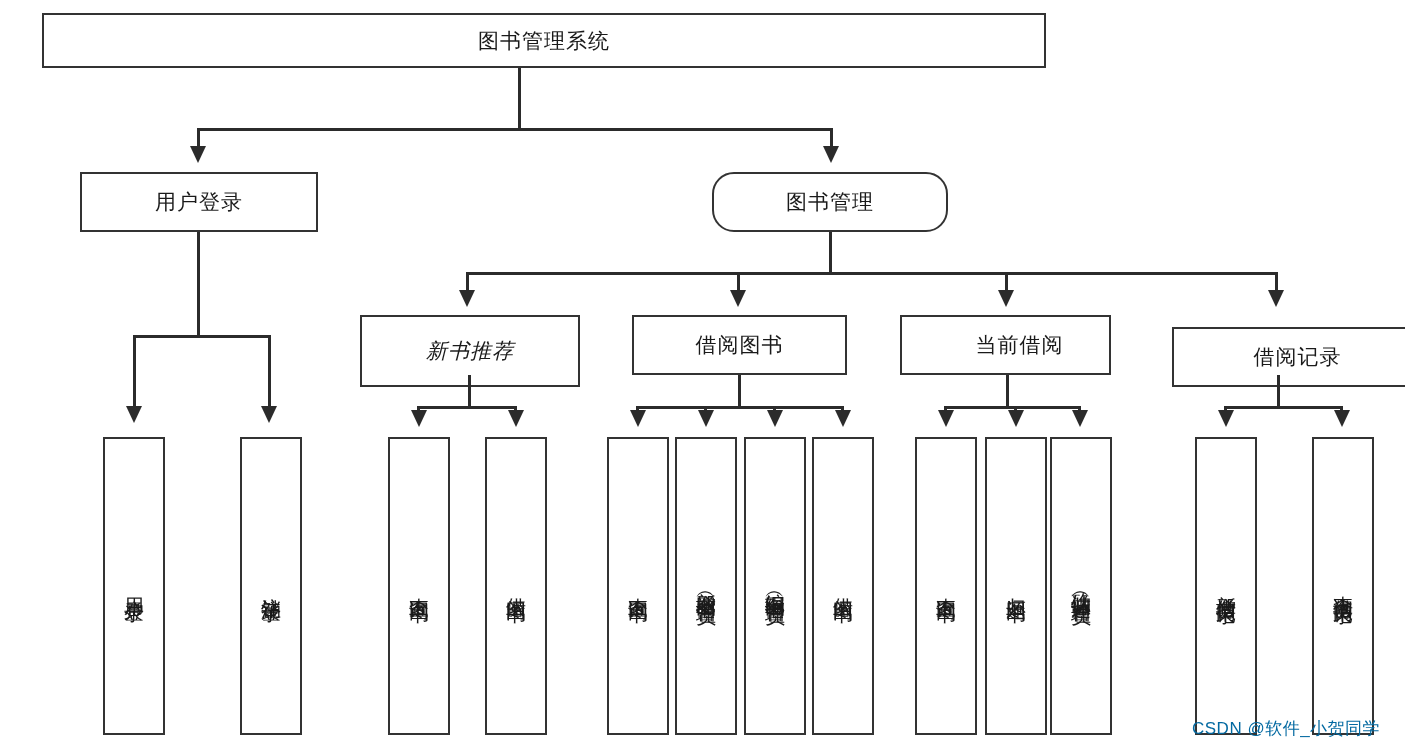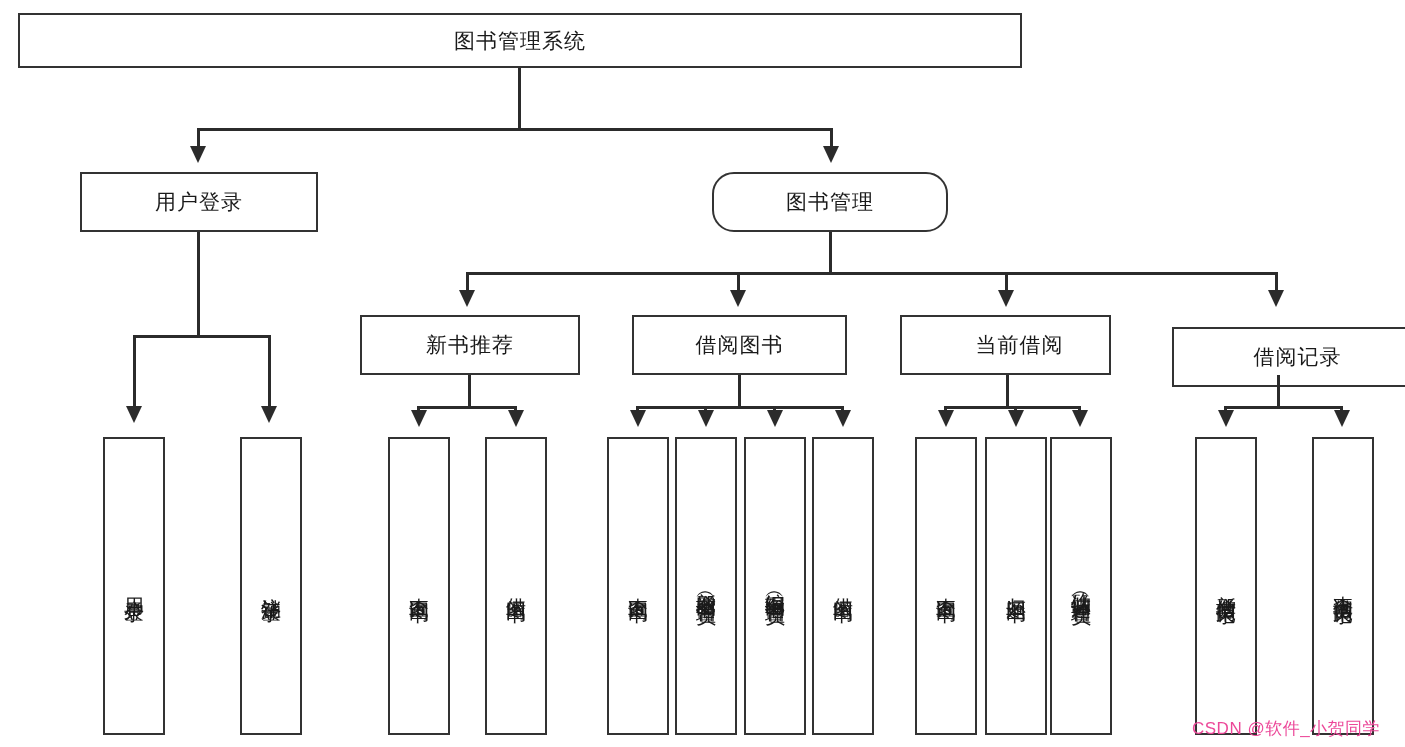--- a/index.html
+++ b/index.html
@@ -39,40 +39,41 @@
     line-height: 1.05;
     padding: 4px 0;
   }
   .node.vert .txt {
     writing-mode: vertical-rl;
     text-orientation: upright;
     white-space: nowrap;
   }
   .title-node {
     font-size: 22px;
+    margin-left: 24px;
   }
   
   .edge-v, .edge-h {
     position: absolute;
     background: #2b2b2b;
   }
   .edge-v { width: 3px; }
   .edge-h { height: 3px; }
   .arrow {
     position: absolute;
     width: 0;
     height: 0;
     border-left: 8px solid transparent;
     border-right: 8px solid transparent;
     border-top: 17px solid #2b2b2b;
   }
   .watermark {
     position: absolute;
     font-size: 17px;
-    color: #ec4899;
+    color: #0369a1;
     white-space: nowrap;
     letter-spacing: 0.5px;
   }
 </style>
 </head>
 <body>
 
 <div id="canvas">
 
   <div class="node horiz title-node" style="left:18px;top:13px;width:1004px;height:55px;">
@@ -106,21 +107,21 @@
   <div class="edge-h" style="left:466px;top:272px;width:812px;height:3px;"></div>
   <div class="edge-v" style="left:466px;top:272px;width:3px;height:20px;"></div>
   <div class="arrow" style="left:459px;top:290px;"></div>
   <div class="edge-v" style="left:737px;top:272px;width:3px;height:20px;"></div>
   <div class="arrow" style="left:730px;top:290px;"></div>
   <div class="edge-v" style="left:1005px;top:272px;width:3px;height:20px;"></div>
   <div class="arrow" style="left:998px;top:290px;"></div>
   <div class="edge-v" style="left:1275px;top:272px;width:3px;height:20px;"></div>
   <div class="arrow" style="left:1268px;top:290px;"></div>
 
-  <div class="node horiz" style="left:360px;top:315px;width:220px;height:60px;">
+  <div class="node horiz" style="left:360px;top:315px;width:220px;height:72px;font-style:italic;">
     <span>新书推荐</span>
   </div>
   <div class="node horiz" style="left:632px;top:315px;width:215px;height:60px;">
     <span>借阅图书</span>
   </div>
   <div class="node horiz" style="left:900px;top:315px;width:211px;height:60px;padding-left:28px;">
     <span>当前借阅</span>
   </div>
   <div class="node horiz" style="left:1172px;top:327px;width:251px;height:60px;">
     <span>借阅记录</span>

